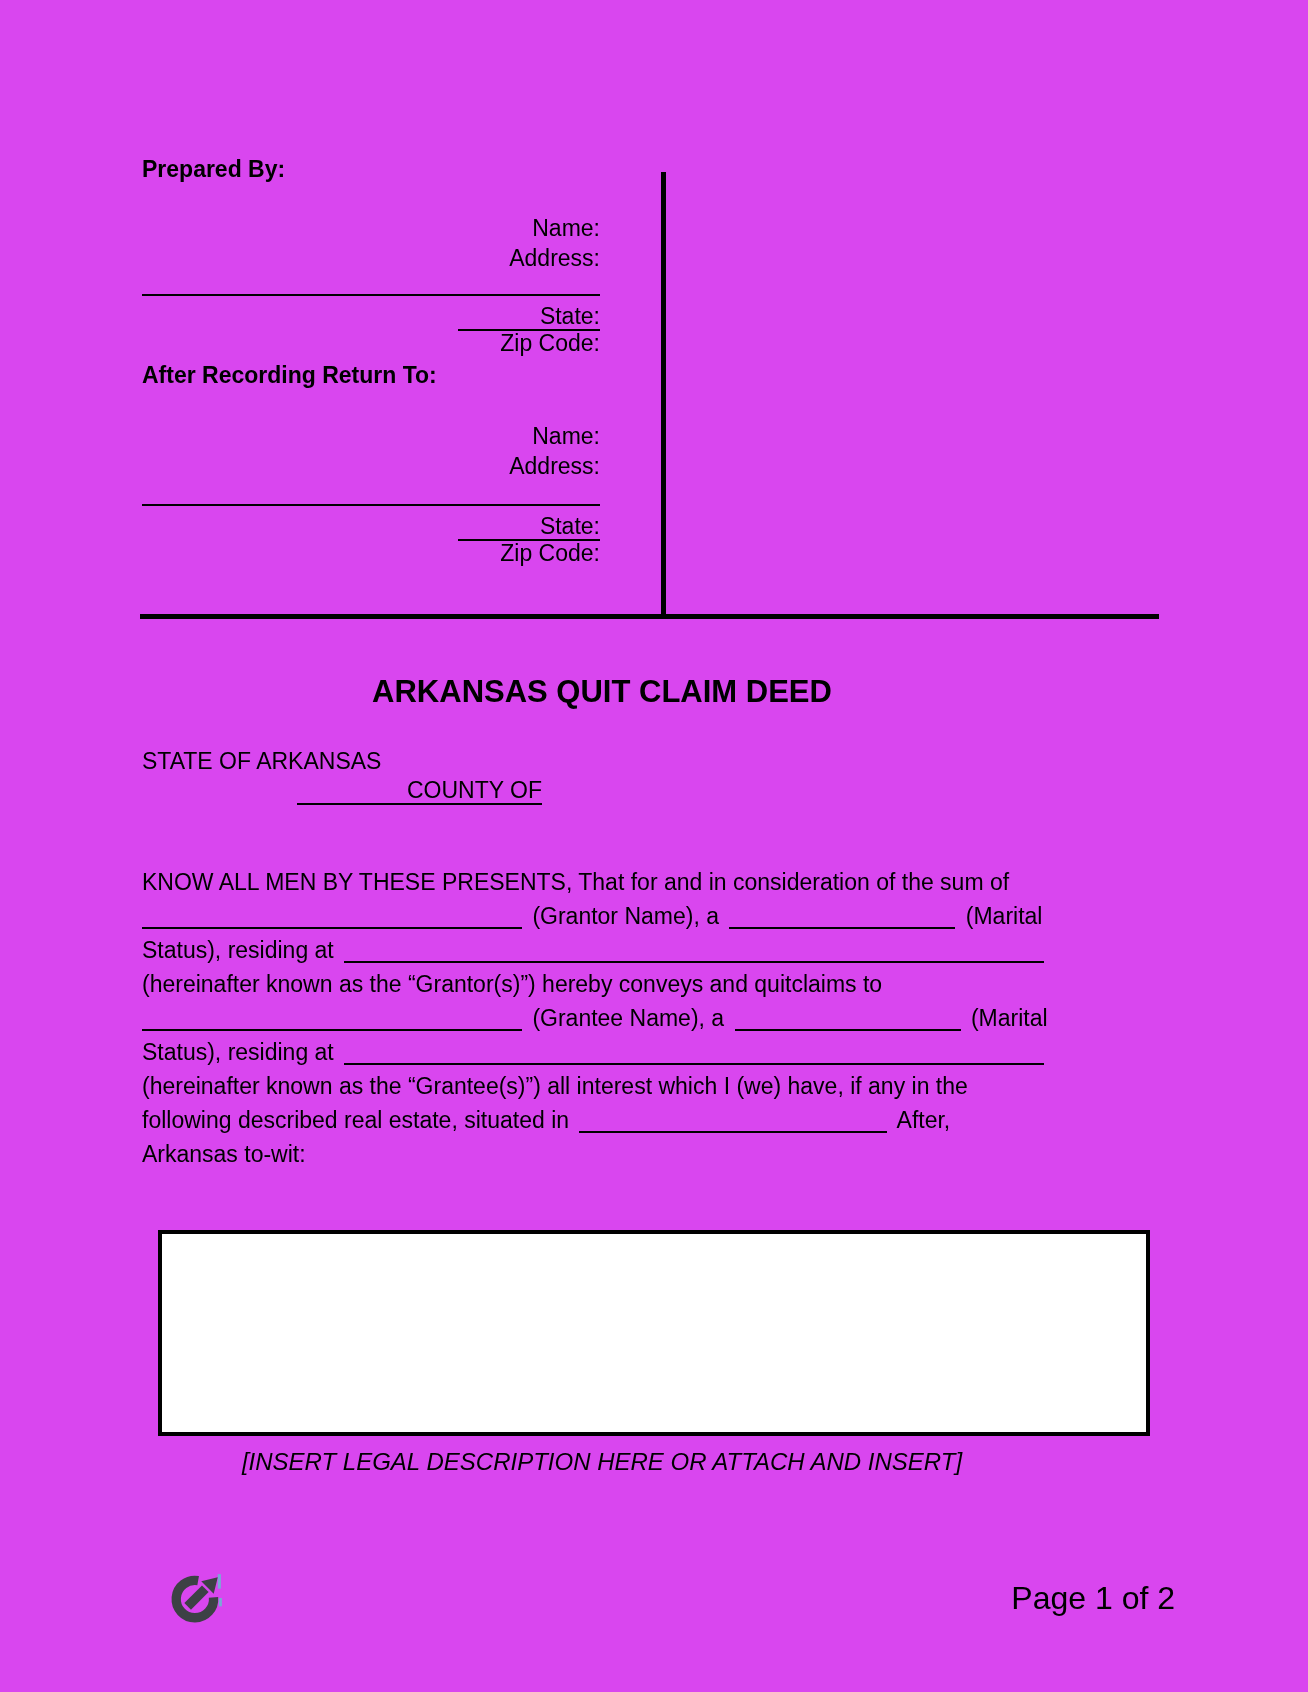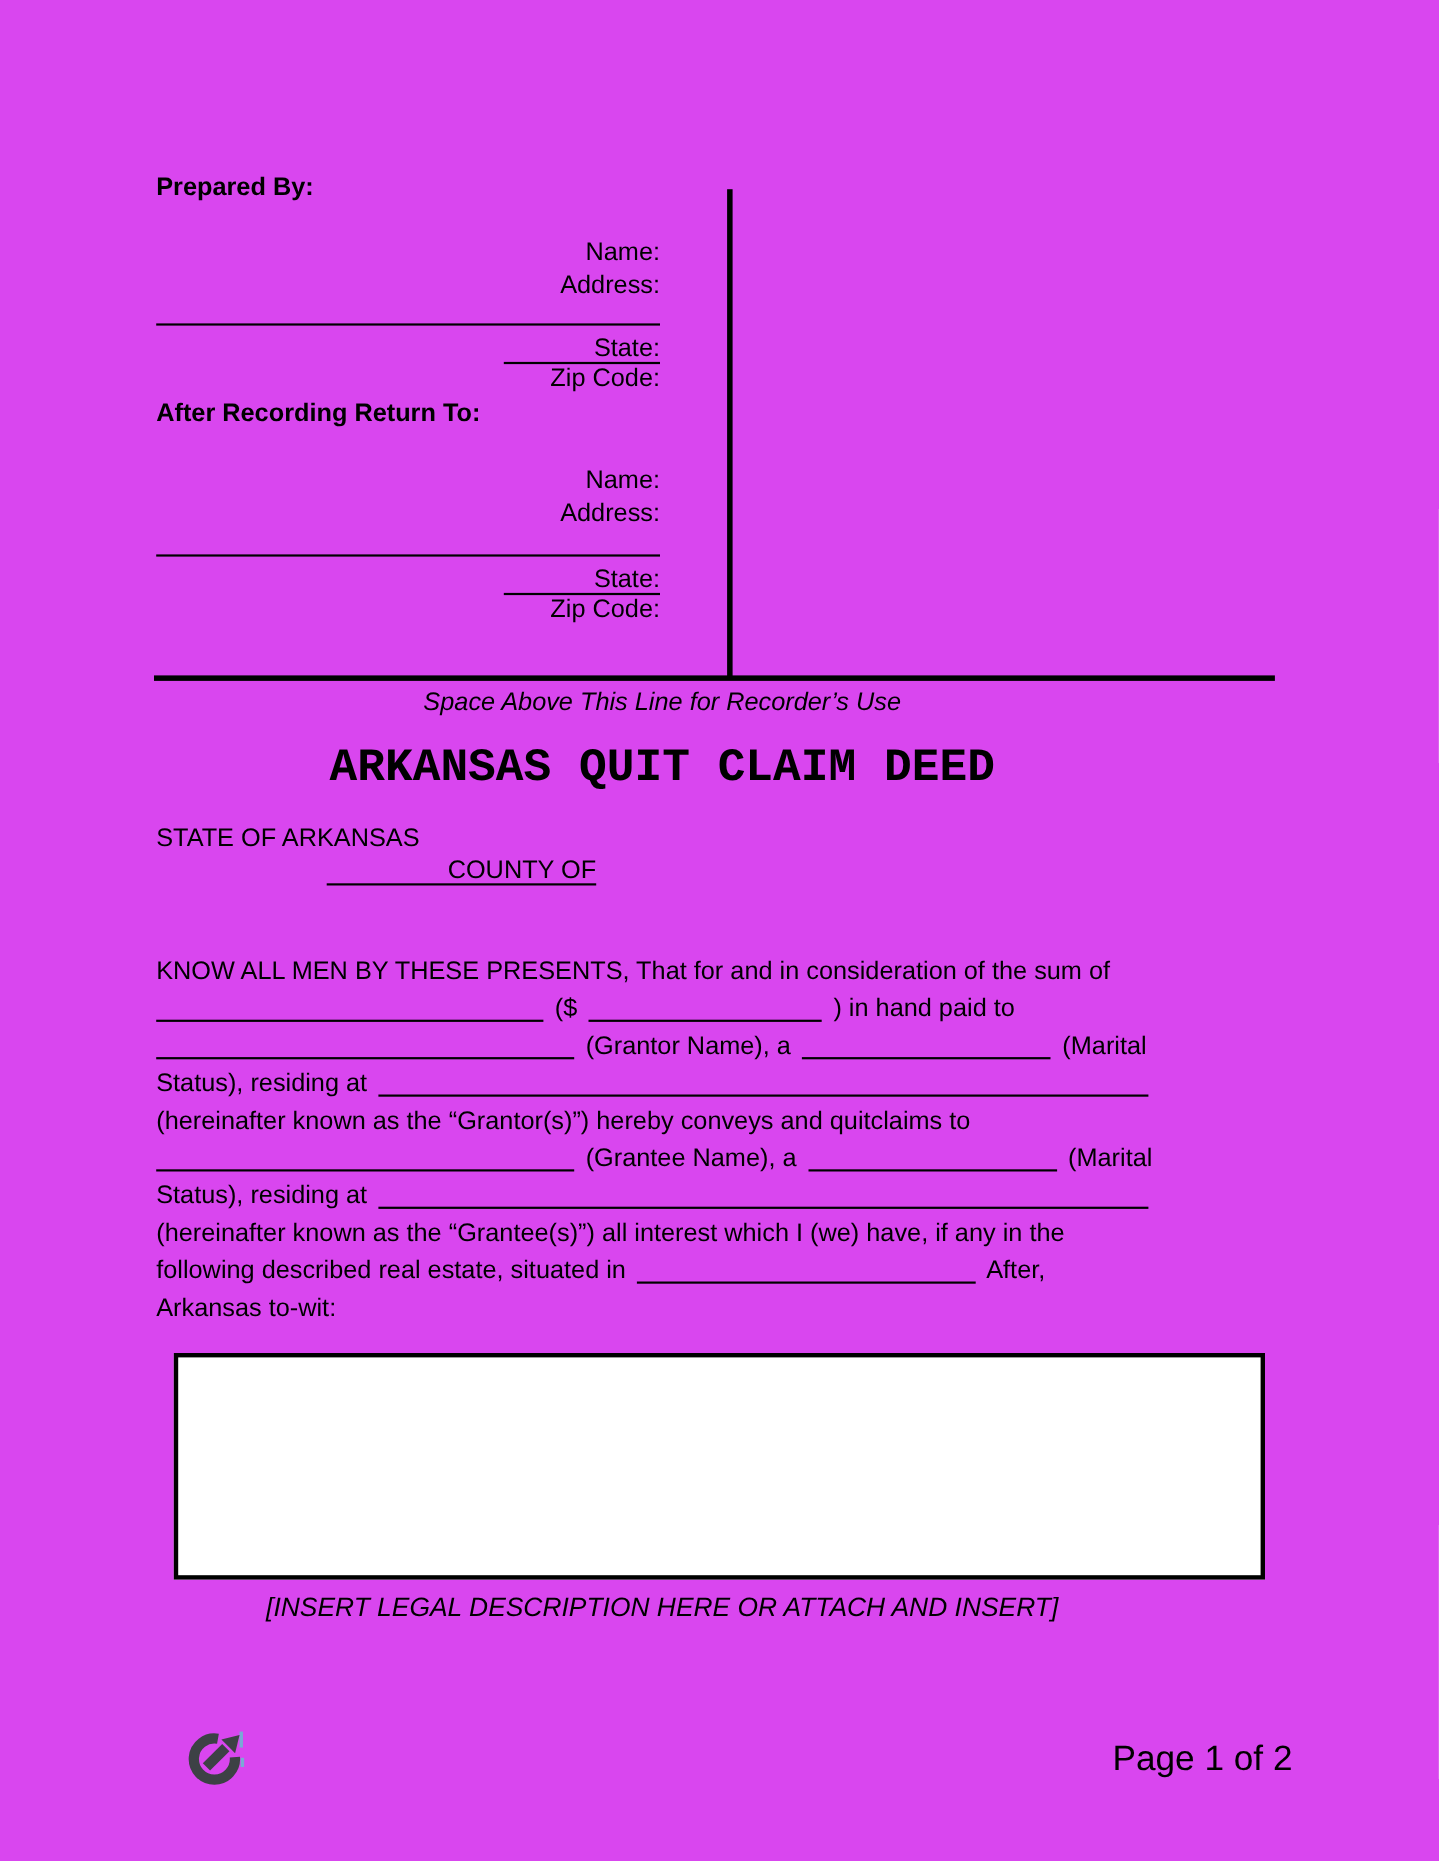--- a/index.html
+++ b/index.html
@@ -79,39 +79,32 @@
     <span class="lbl">State:</span>
     <span class="blank fixed" style="width:142px;"></span>
     <span class="spacer"></span>
     <span class="lbl">Zip Code:</span>
     <span class="blank grow"></span>
   </div>
 
   <div class="vrule" style="left:661px; top:172px; height:445px;"></div>
   <div class="hdivider" style="left:140px; top:614px; width:1019px;"></div>
 
-  <div class="centercol it fs23" style="top:624px;">Space Above This Line for Recorder’s Use</div>
 
-  <div class="centercol bold" style="top:674px; font-size:42px;font-family:Liberation Mono, monospace;">ARKANSAS QUIT CLAIM DEED</div>
+  <div class="centercol bold" style="top:674px; font-size:31px;">ARKANSAS QUIT CLAIM DEED</div>
 
   <div class="abs fs23" style="left:142px; top:748px;">STATE OF ARKANSAS</div>
   <div class="frow" style="left:142px; top:778px; width:400px;">
     <span class="lbl">COUNTY OF</span>
     <span class="blank fixed" style="width:245px;"></span>
   </div>
 
   <div class="bodytext" style="top:866px;">
     <div class="pline">
       <span>KNOW ALL MEN BY THESE PRESENTS, That for and in consideration of the sum of</span>
-    </div>
-    <div class="pline">
-      <span class="pblank" style="width:352px; margin-left:0;"></span>
-      <span>($</span>
-      <span class="pblank" style="width:212px;"></span>
-      <span>) in hand paid to</span>
     </div>
     <div class="pline">
       <span class="pblank" style="width:380px; margin-left:0;"></span>
       <span>(Grantor Name), a</span>
       <span class="pblank" style="width:226px;"></span>
       <span>(Marital</span>
     </div>
     <div class="pline">
       <span>Status), residing at</span>
       <span class="pblank" style="width:700px;"></span>

